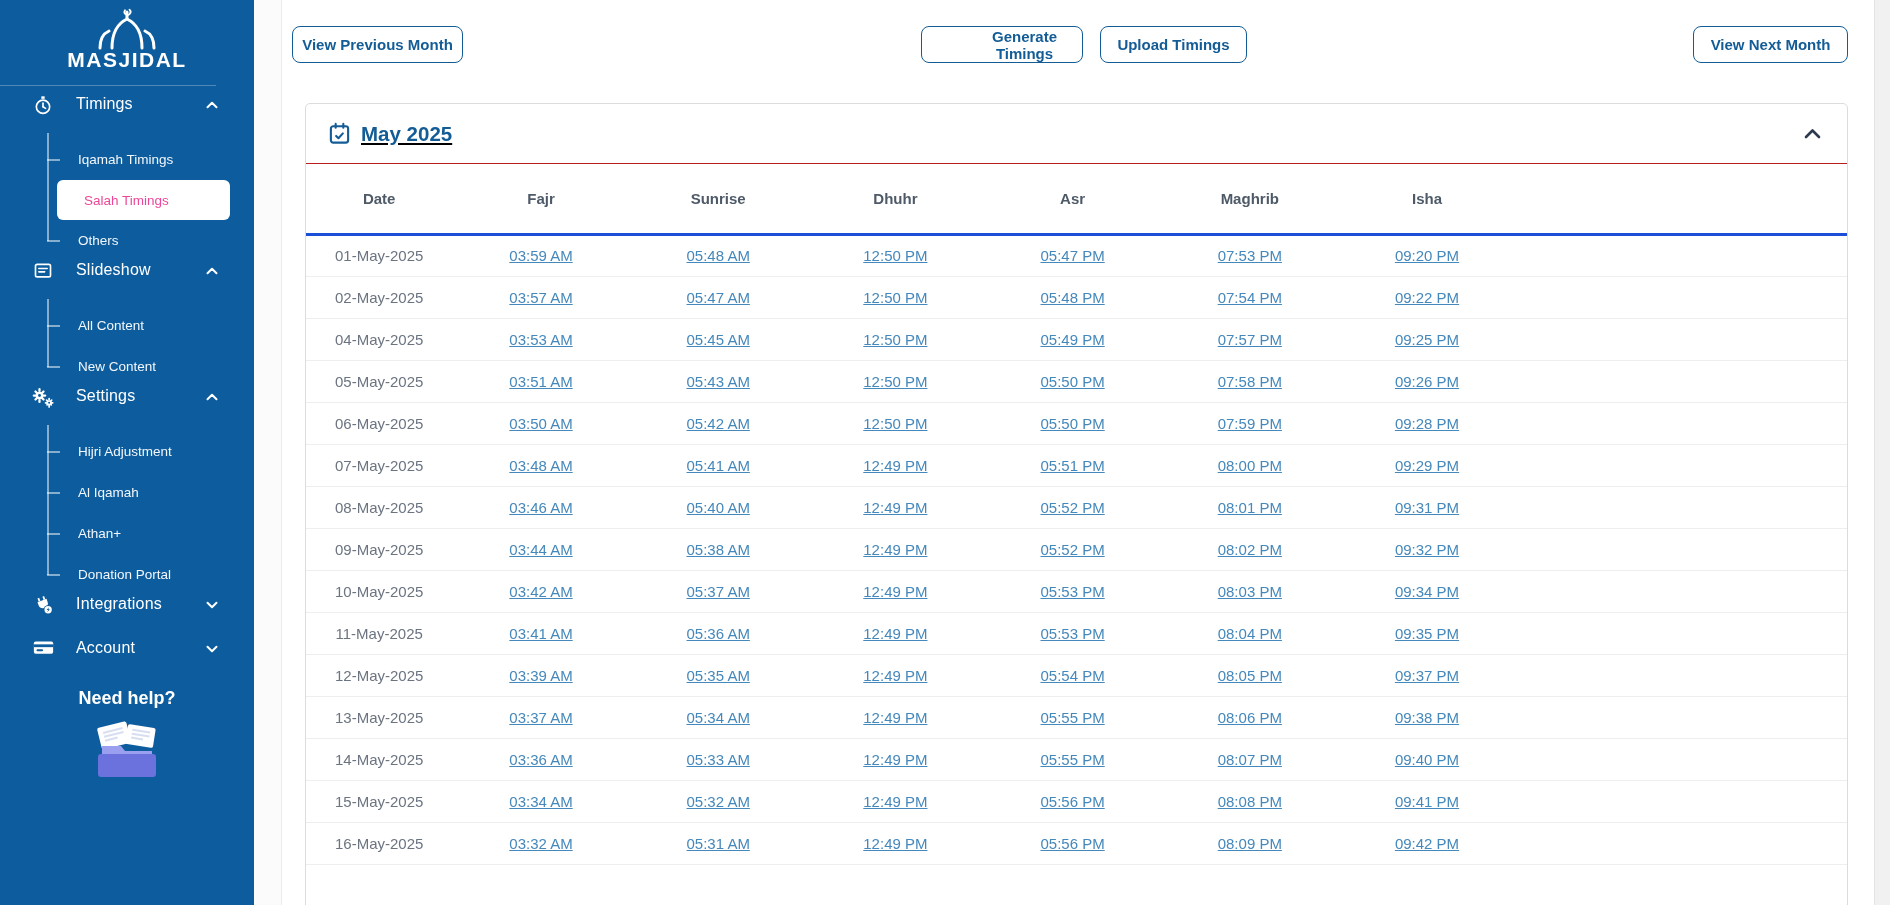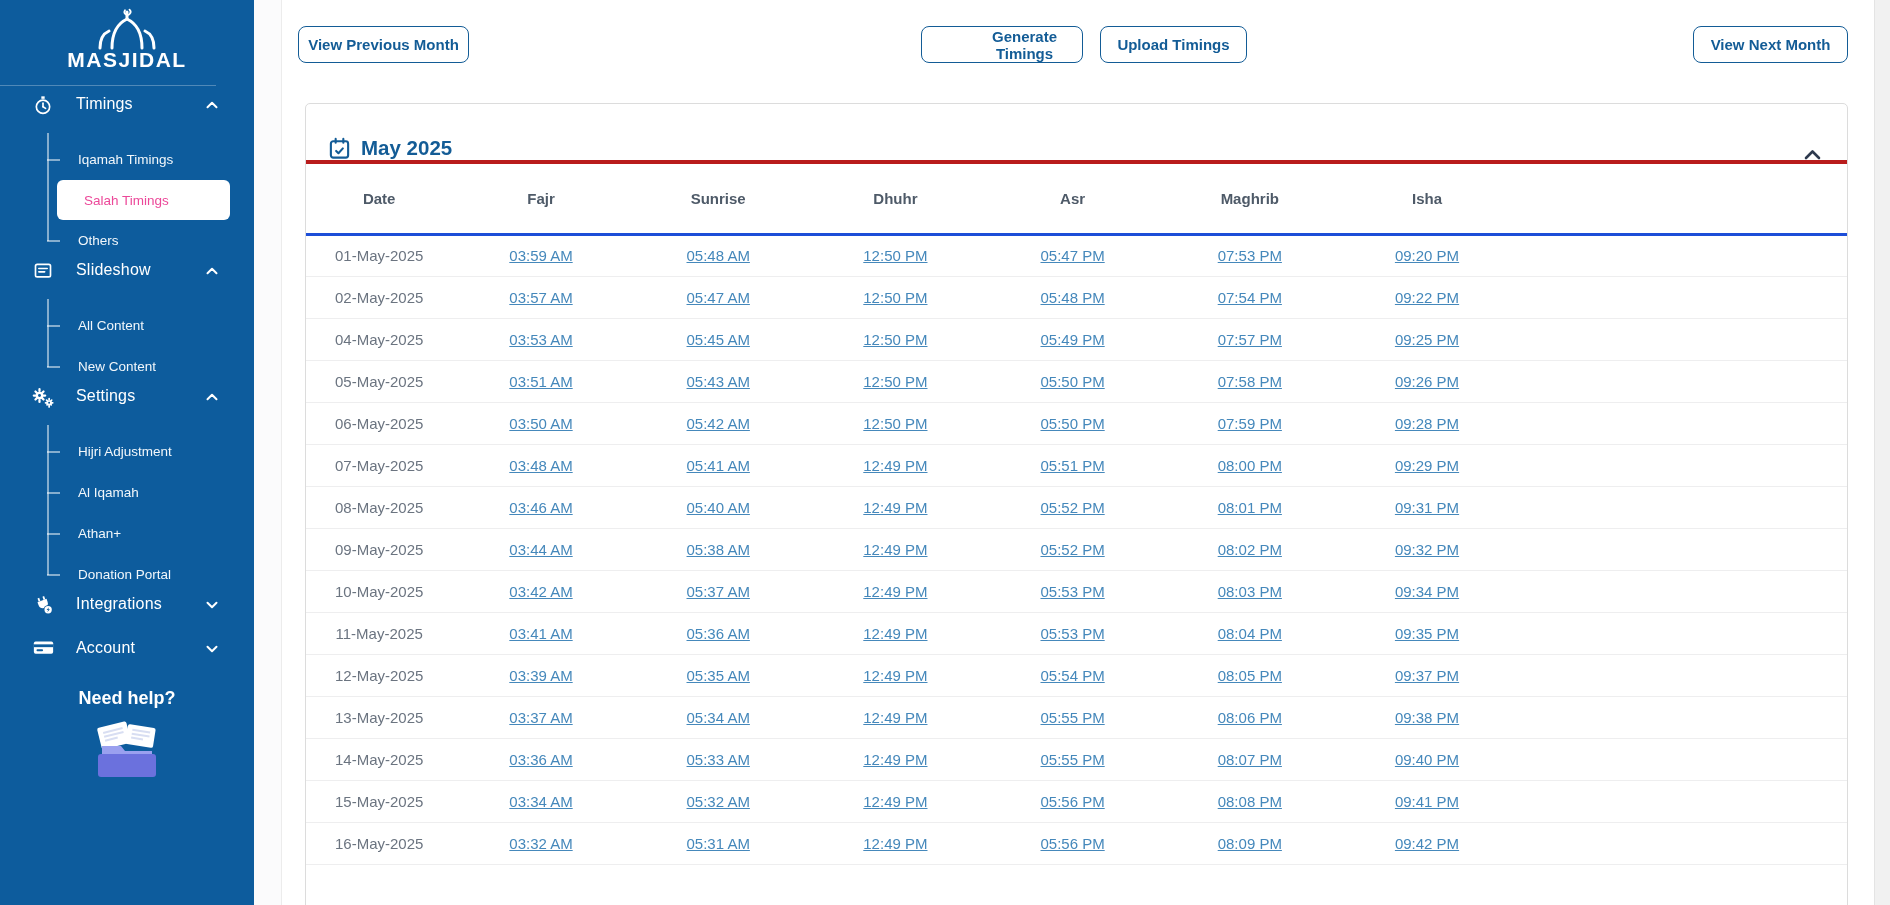--- a/index.html
+++ b/index.html
@@ -34,29 +34,29 @@
 
   
   .gutter { position:absolute; left:254px; top:0; width:28px; height:100%;
             background:#fbfbfc; border-right:1px solid #ececec; }
   .scroll-track { position:absolute; right:0; top:0; width:16px; height:100%;
             background:#f1f1f1; border-left:1px solid #e4e4e4; }
 
   .btn { position:absolute; top:26px; height:37px; background:#fff;
          border:1.6px solid #135c96; border-radius:8px; color:#135c96;
          font-weight:bold; font-size:15px; font-family:inherit; cursor:pointer; }
-  #btn-prev     { left:298px;  width:171px; }
+  #btn-prev     { left:292px;  width:171px; }
   #btn-generate { left:921px;  width:162px;padding-left:45px; }
   #btn-upload   { left:1100px; width:147px; }
   #btn-next     { left:1693px; width:155px; }
 
   .card { position:absolute; left:305px; top:103px; width:1543px; height:1000px;
           background:#fff; border:1px solid #dcdcdc; border-radius:5px; }
-  .card-header { height:60px; display:flex; align-items:flex-end;
-                 padding:0 26px 0 22px; border-bottom:4px solid #b91c1c; }
+  .card-header { height:60px; display:flex; align-items:center;
+                 padding:0 26px 0 22px; border-bottom:1px solid #b91c1c;text-decoration:underline; }
   .card-title { color:#135c96; font-size:20.5px; font-weight:bold; margin-left:10px; }
   .card-chevron { margin-left:auto; cursor:pointer; display:flex; align-items:center; }
 
   table { width:100%; border-collapse:collapse; }
   th { height:70px; font-size:15px; color:#4e5a68; font-weight:bold; text-align:center; }
   thead th { border-bottom:3px solid #1d4ed8; }
   td { height:42px; text-align:center; font-size:15px; border-bottom:1px solid #eeeeef; }
   .date-cell { color:#6b7480; }
   .time-link { color:#4588bb; text-decoration:underline; cursor:pointer; }
 </style>

